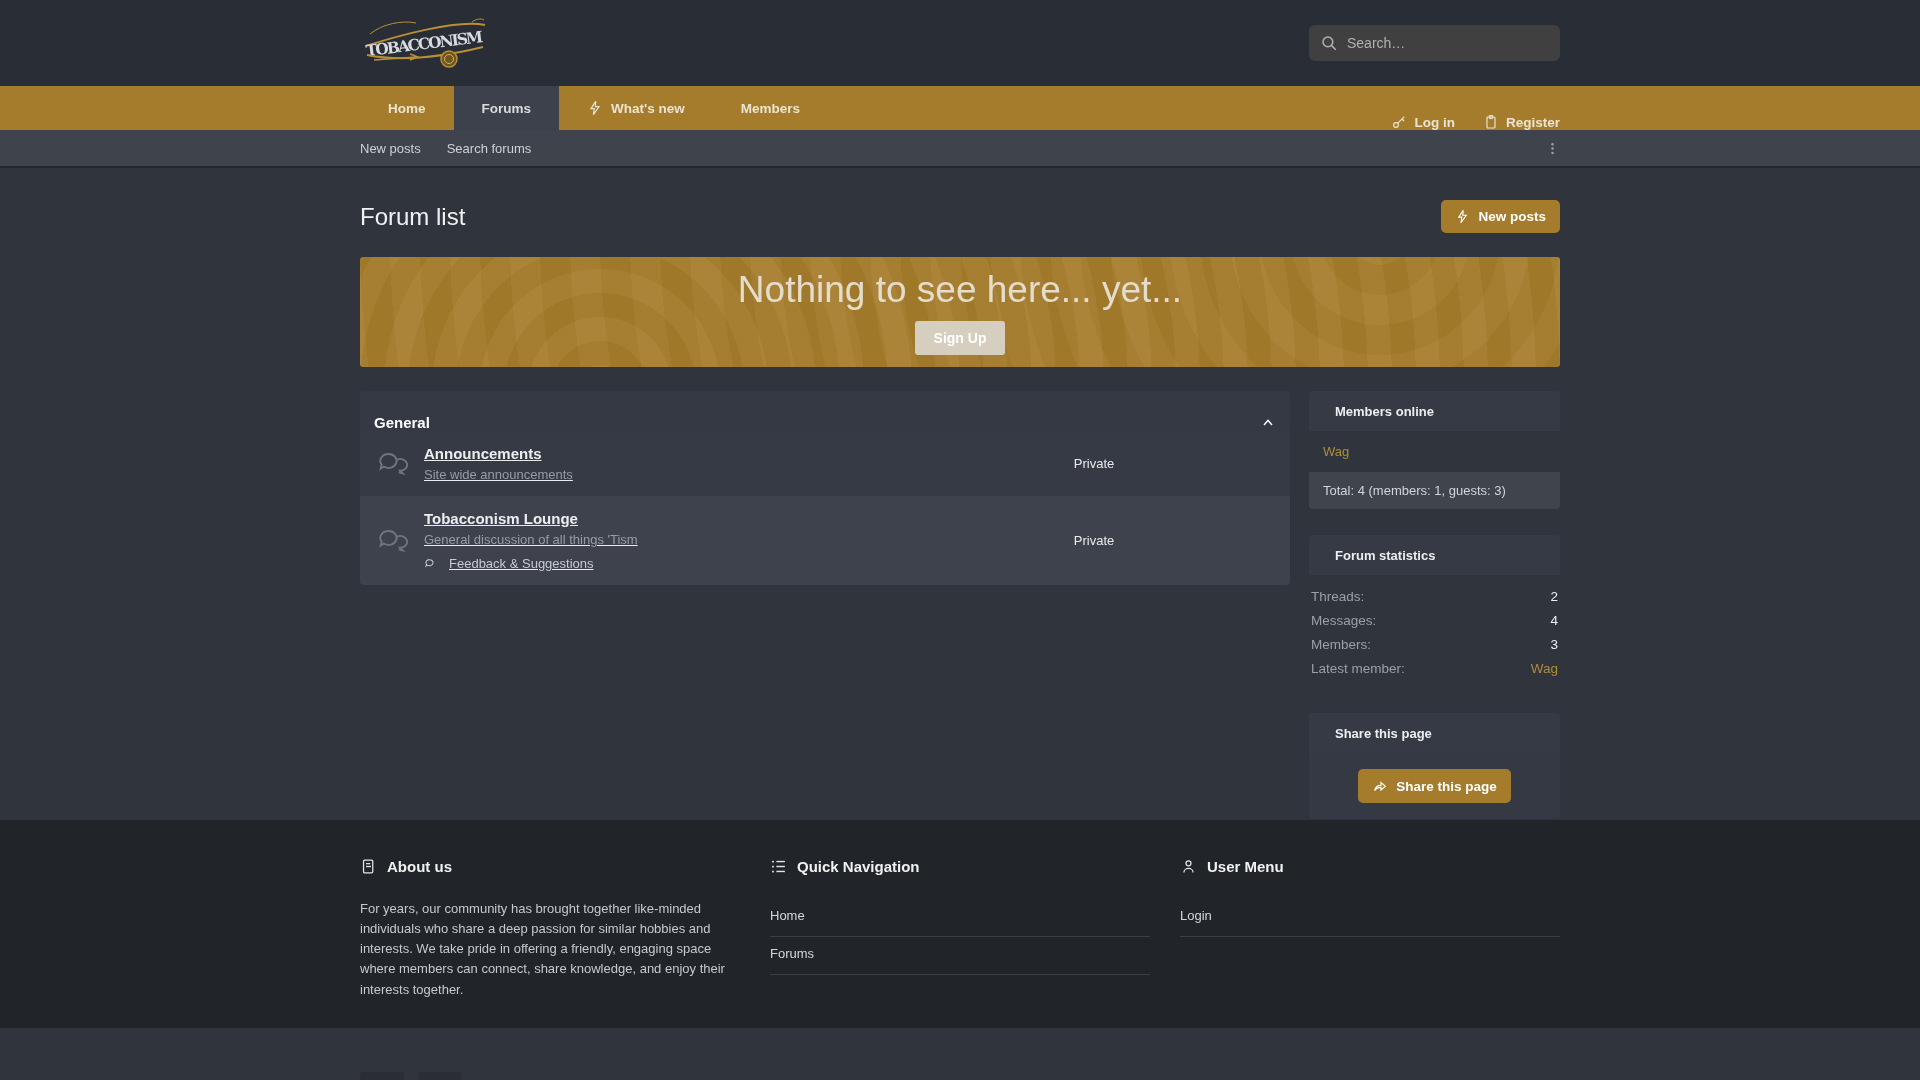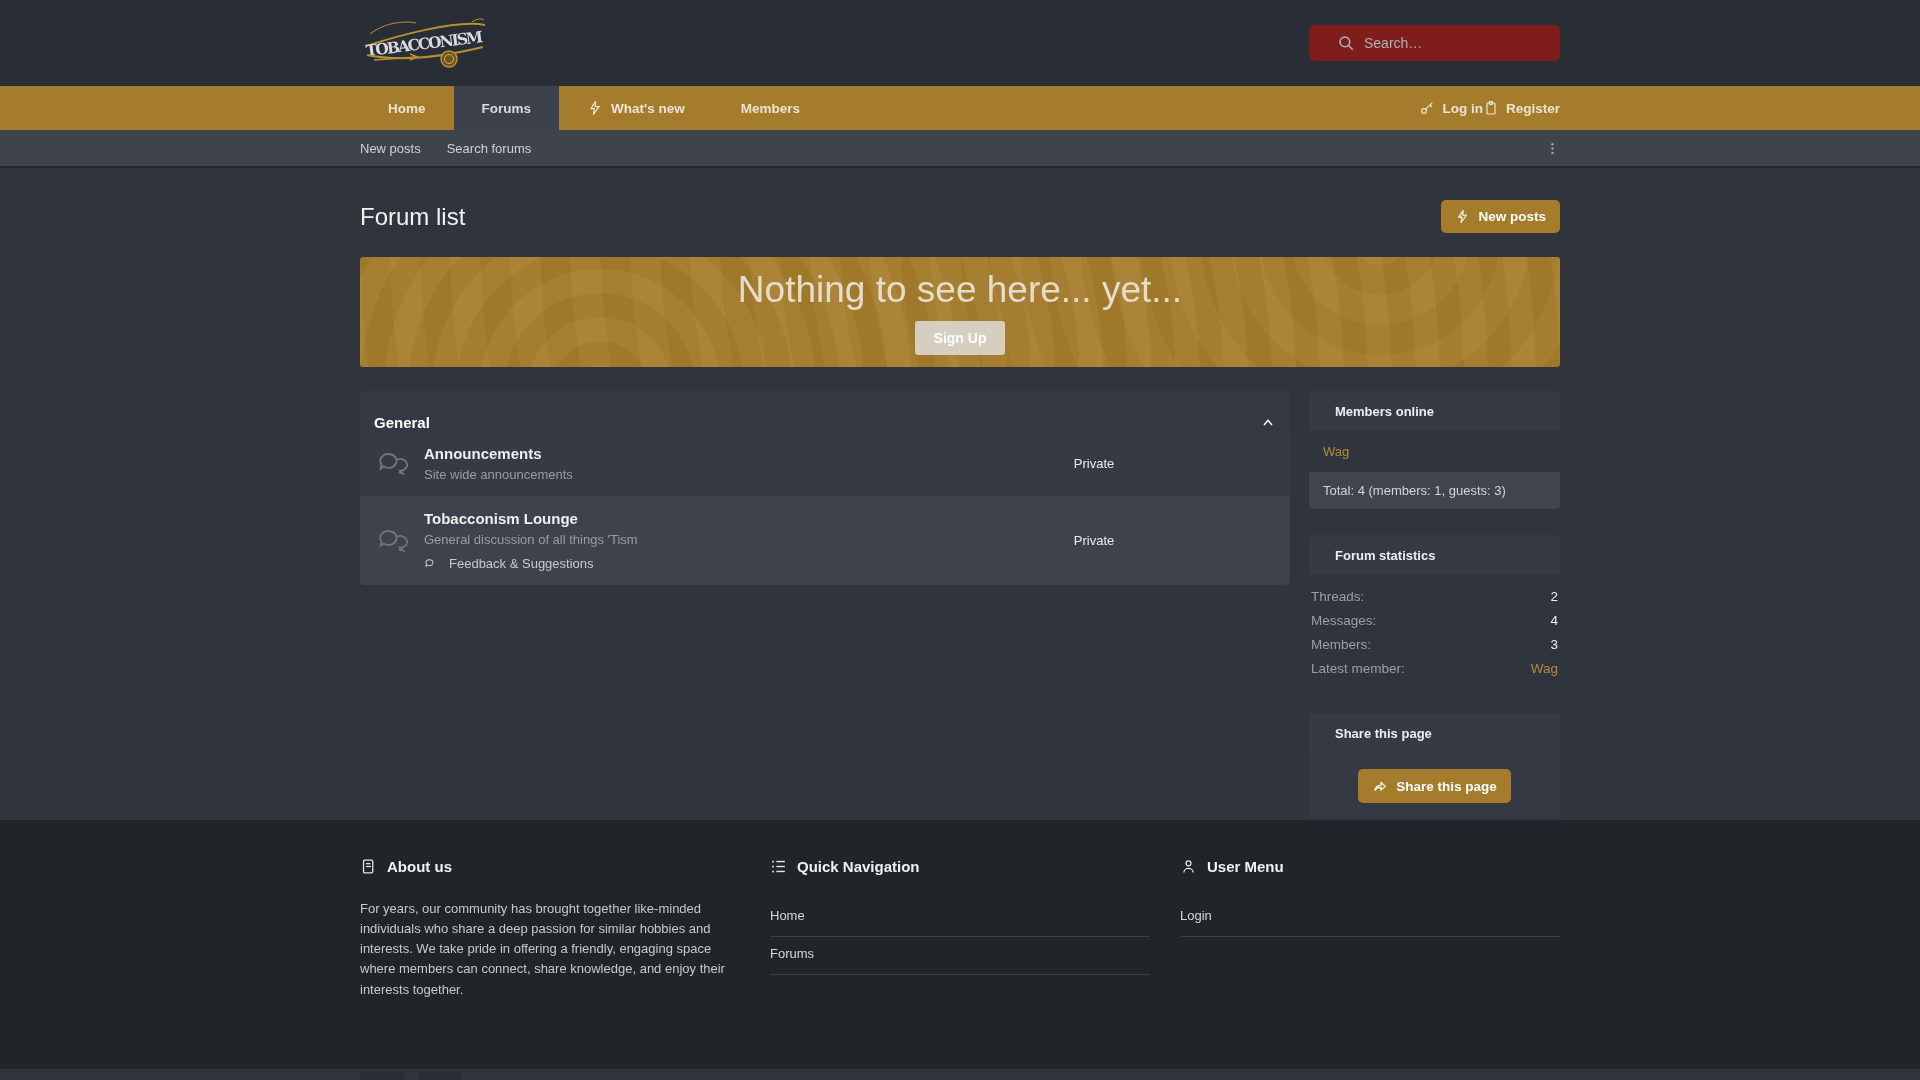--- a/index.html
+++ b/index.html
@@ -10,40 +10,40 @@
     position:relative; overflow:hidden;
     color:#e8eaec;
   }
   .inner { width:1200px; margin:0 auto; }
 
   
   .site-header { height:86px; background:#292d35; display:flex; align-items:center; }
   .site-header .inner { display:flex; align-items:center; justify-content:space-between; }
   .logo { display:block; cursor:pointer; }
   .search-box {
-    width:251px; height:36px; background:#7f1d1d; border-radius:6px;
-    display:flex; align-items:center; padding:0 28px; gap:9px;
+    width:251px; height:36px; background:#404040; border-radius:6px;
+    display:flex; align-items:center; padding:0 11px; gap:9px;
   }
   .search-box svg { flex:0 0 auto; color:#aeb1b6; }
   .search-box input {
     background:transparent; border:none; outline:none; width:100%;
     color:#d6d8db; font-size:14px; font-family:"Liberation Sans",sans-serif;
   }
   .search-box input::placeholder { color:#aeb1b6; opacity:1; }
 
   
   .nav-bar { height:44px; background:#a57b2c; }
   .nav-bar .inner { display:flex; height:100%; justify-content:space-between; }
   .tabs { display:flex; height:100%; }
   .tab {
     padding:0 28px; display:flex; align-items:center; gap:8px;
     color:#ebe4d3; font-size:13.5px; font-weight:bold; cursor:pointer; white-space:nowrap;
   }
   .tab.active { background:#3c414b; color:#d9dbdf; }
-  .nav-user { display:flex; align-items:center; }
+  .nav-user { display:flex; align-items:flex-end; gap:28px; }
   .nav-user .nav-user-item {
     display:flex; align-items:center; gap:7px; color:#ebe4d3;
     font-size:13.5px; font-weight:bold; cursor:pointer;
   }
 
   
   .sub-nav { height:38px; background:#3f434c; border-bottom:2px solid #24272d; }
   .sub-nav .inner { display:flex; align-items:center; justify-content:space-between; height:100%; }
   .sub-nav-links { display:flex; gap:26px; }
   .sub-nav-links span { font-size:13px; color:#ced1d6; cursor:pointer; }
@@ -81,21 +81,21 @@
   .cat-header {
     height:40px; background:#343943; border-radius:4px 4px 0 0;
     display:flex; align-items:flex-end; justify-content:space-between; padding:0 14px;
   }
   .cat-header .cat-title { font-size:15px; font-weight:bold; color:#fff; }
   .cat-header .chev { color:#fff; cursor:pointer; display:flex; }
   .cat-rows { border-radius:0 0 4px 4px; overflow:hidden; }
   .forum-row { display:flex; align-items:center; padding:14px 16px; gap:16px; background:#353a44; cursor:pointer; }
   .forum-row.alt { background:#3d424c; }
   .node-icon { color:#70757d; flex:0 0 auto; }
-  .forum-main { flex:1; }
+  .forum-main { flex:1;text-decoration:underline; }
   .forum-title { font-size:15px; font-weight:bold; color:#eceef0; }
   .forum-desc { font-size:13px; color:#979ca4; margin-top:5px; }
   .subforum { margin-top:9px; display:flex; align-items:center; gap:11px; font-size:13px; color:#c7cbd1; }
   .forum-status { width:360px; text-align:center; font-size:13px; color:#e8eaec; }
 
   
   .side-block { margin-bottom:26px; }
   .block-header {
     height:40px; background:#353a44; border-radius:4px 4px 0 0;
     display:flex; align-items:center; padding-left:26px;
@@ -107,21 +107,21 @@
     font-size:13px; color:#d2d5d9;
   }
   .stats-body { padding:14px 2px 2px 2px; }
   .stat-row { display:flex; justify-content:space-between; margin-bottom:9px; font-size:13.5px; }
   .stat-label { color:#9aa0a8; }
   .stat-value { color:#eceef0; }
   .stat-value.gold { color:#b18c3d; cursor:pointer; }
   .share-body { background:#343943; border-radius:0 0 4px 4px; padding:16px; text-align:center; }
 
   
-  .site-footer { background:#212428; height:249px; padding-top:38px; }
+  .site-footer { background:#212428; height:208px; padding-top:38px; }
   .footer-cols { display:grid; grid-template-columns:1fr 1fr 1fr; gap:30px; }
   .foot-head { display:flex; align-items:center; gap:10px; margin-bottom:24px; }
   .foot-head .ftitle { font-size:15px; font-weight:bold; color:#f0f1f3; }
   .foot-head svg { color:#e3e5e8; }
   .about-text { font-size:13px; color:#c6c9ce; line-height:1.55; padding-right:6px; }
   .foot-link {
     font-size:13px; color:#d4d7db; padding:9px 0 13px; border-bottom:1px solid #3c4046; cursor:pointer;
   }
   .bottom-badges { position:absolute; top:1072px; left:360px; display:flex; gap:14px; }
   .bottom-badges .badge { width:44px; height:20px; background:#2a2d34; border-radius:4px 4px 0 0; cursor:pointer; }

